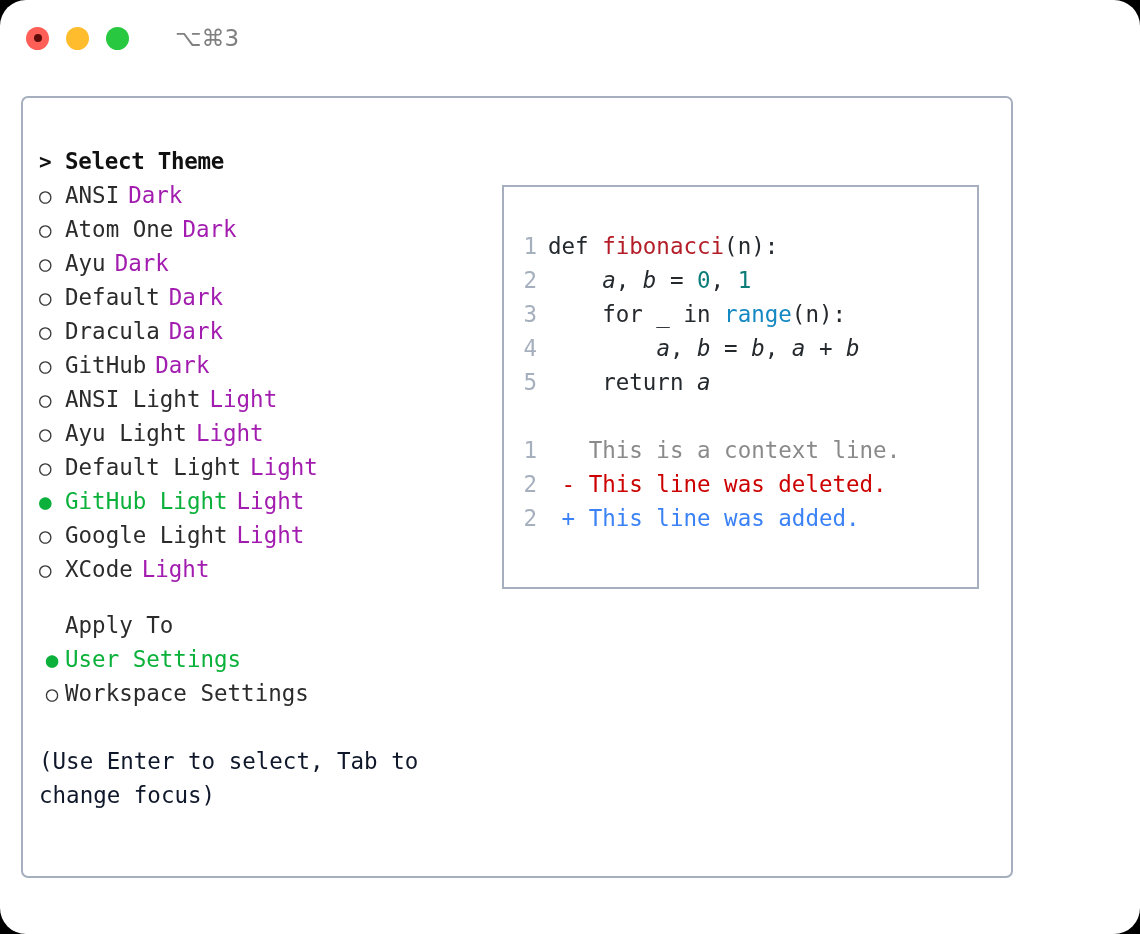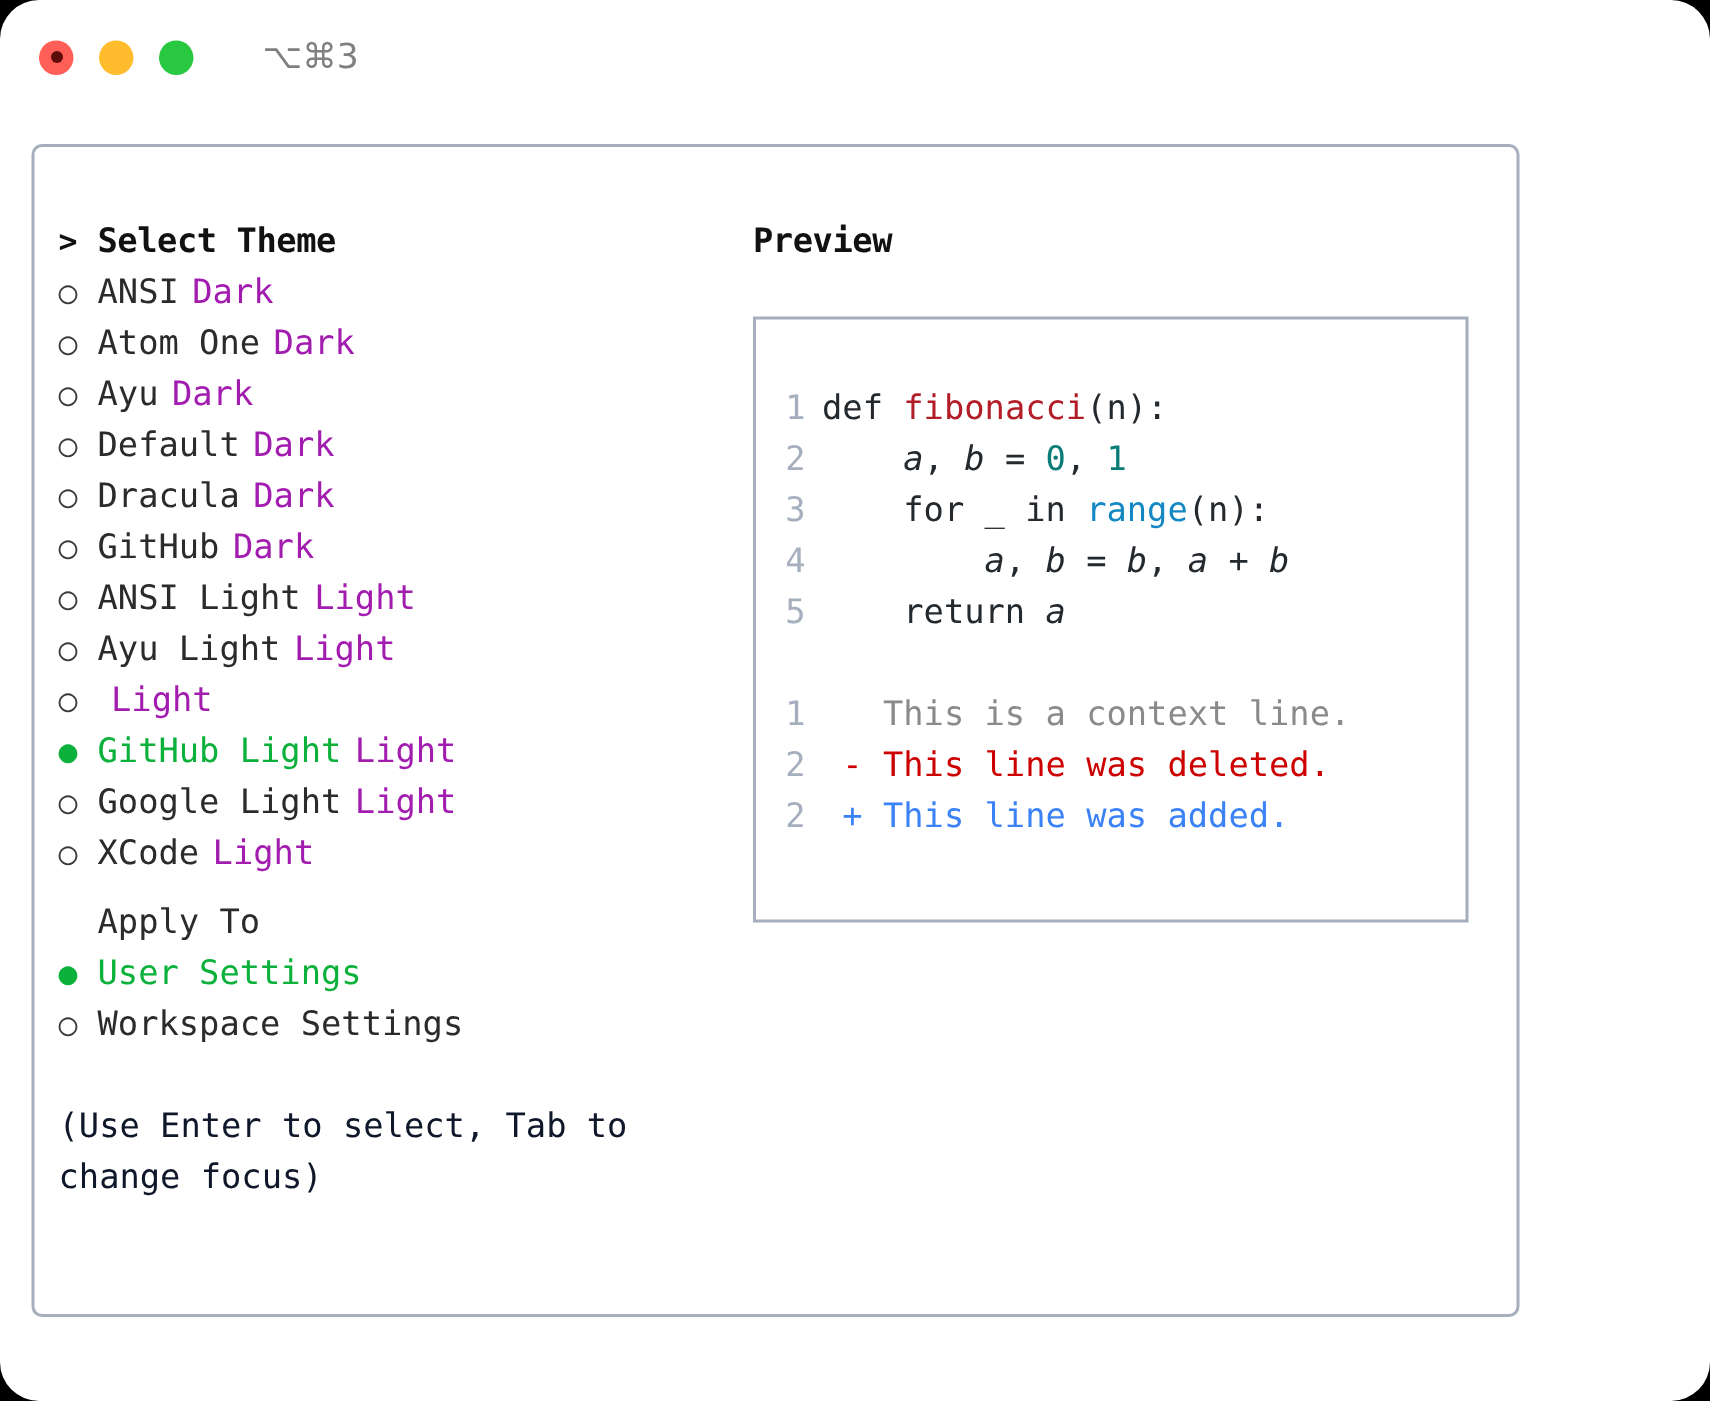--- a/index.html
+++ b/index.html
@@ -115,21 +115,21 @@
   }
   .row.header .marker { font-weight: bold; color: #111111; }
   .row.header .name   { font-weight: bold; color: #111111; letter-spacing: -0.3px;}
   .name { color: #2b2b2b; }
   .row.selected .name { color: #0bb13a; }
   .variant {
     color: #a21caf;
     margin-left: 9px;
   }
 
-  #applyto-block { margin-top: 12px; }
+  #applyto-block { margin-top: 22px; text-align: center; }
   #hint {
     margin-top: 30px;
     color: #0f172a;
     font-size: 22.5px;
     line-height: 34px;
     width: 410px;
     padding-left: 0px;
   }
 
   
@@ -210,42 +210,41 @@
 
         <div id="theme-items">
             <div class="row"><span class="marker">○</span><span class="name">ANSI</span><span class="variant">Dark</span></div>
             <div class="row"><span class="marker">○</span><span class="name">Atom One</span><span class="variant">Dark</span></div>
             <div class="row"><span class="marker">○</span><span class="name">Ayu</span><span class="variant">Dark</span></div>
             <div class="row"><span class="marker">○</span><span class="name">Default</span><span class="variant">Dark</span></div>
             <div class="row"><span class="marker">○</span><span class="name">Dracula</span><span class="variant">Dark</span></div>
             <div class="row"><span class="marker">○</span><span class="name">GitHub</span><span class="variant">Dark</span></div>
             <div class="row"><span class="marker">○</span><span class="name">ANSI Light</span><span class="variant">Light</span></div>
             <div class="row"><span class="marker">○</span><span class="name">Ayu Light</span><span class="variant">Light</span></div>
-            <div class="row"><span class="marker">○</span><span class="variant">Light</span></div>
+            <div class="row"><span class="marker">○</span><span class="name">Default Light</span><span class="variant">Light</span></div>
             <div class="row selected"><span class="marker dot-sel">●</span><span class="name">GitHub Light</span><span class="variant">Light</span></div>
             <div class="row"><span class="marker">○</span><span class="name">Google Light</span><span class="variant">Light</span></div>
             <div class="row"><span class="marker">○</span><span class="name">XCode</span><span class="variant">Light</span></div>
           </div>
 
         <div id="applyto-block">
           <div class="row">
             <span class="marker"> </span>
             <span class="name">Apply To</span>
           </div>
           <div id="applyto-items">
               <div class="row selected"><span class="marker dot-sel">●</span><span class="name">User Settings</span></div>
               <div class="row"><span class="marker">○</span><span class="name">Workspace Settings</span></div>
             </div>
         </div>
 
         <div id="hint">(Use Enter to select, Tab to change focus)</div>
       </div>
 
       <div id="right-col">
-        <div id="preview-label">Preview</div>
         <div id="code-box">
           <div id="code-inner"><span class="cl"><span class="lineno">1</span><span class="code-body"><span class="tok-kw">def </span><span class="tok-fn">fibonacci</span><span class="tok-plain">(n):</span></span></span><span class="cl"><span class="lineno">2</span><span class="code-body"><span class="tok-plain">    </span><span class="tok-var">a</span><span class="tok-plain">, </span><span class="tok-var">b</span><span class="tok-plain"> = </span><span class="tok-num">0</span><span class="tok-plain">, </span><span class="tok-num">1</span></span></span><span class="cl"><span class="lineno">3</span><span class="code-body"><span class="tok-kw">    for _ in </span><span class="tok-call">range</span><span class="tok-plain">(n):</span></span></span><span class="cl"><span class="lineno">4</span><span class="code-body"><span class="tok-plain">        </span><span class="tok-var">a</span><span class="tok-plain">, </span><span class="tok-var">b</span><span class="tok-plain"> = </span><span class="tok-var">b</span><span class="tok-plain">, </span><span class="tok-var">a</span><span class="tok-plain"> + </span><span class="tok-var">b</span></span></span><span class="cl"><span class="lineno">5</span><span class="code-body"><span class="tok-kw">    return </span><span class="tok-var">a</span></span></span><span class="spacer-line"></span><span class="cl"><span class="lineno">1</span><span class="code-body tok-ctx">   This is a context line.</span></span><span class="cl"><span class="lineno">2</span><span class="code-body tok-del"> - This line was deleted.</span></span><span class="cl"><span class="lineno">2</span><span class="code-body tok-add"> + This line was added.</span></span></div>
         </div>
       </div>
 
     </div>
   </div>
 </div>
 
 </body></html>

